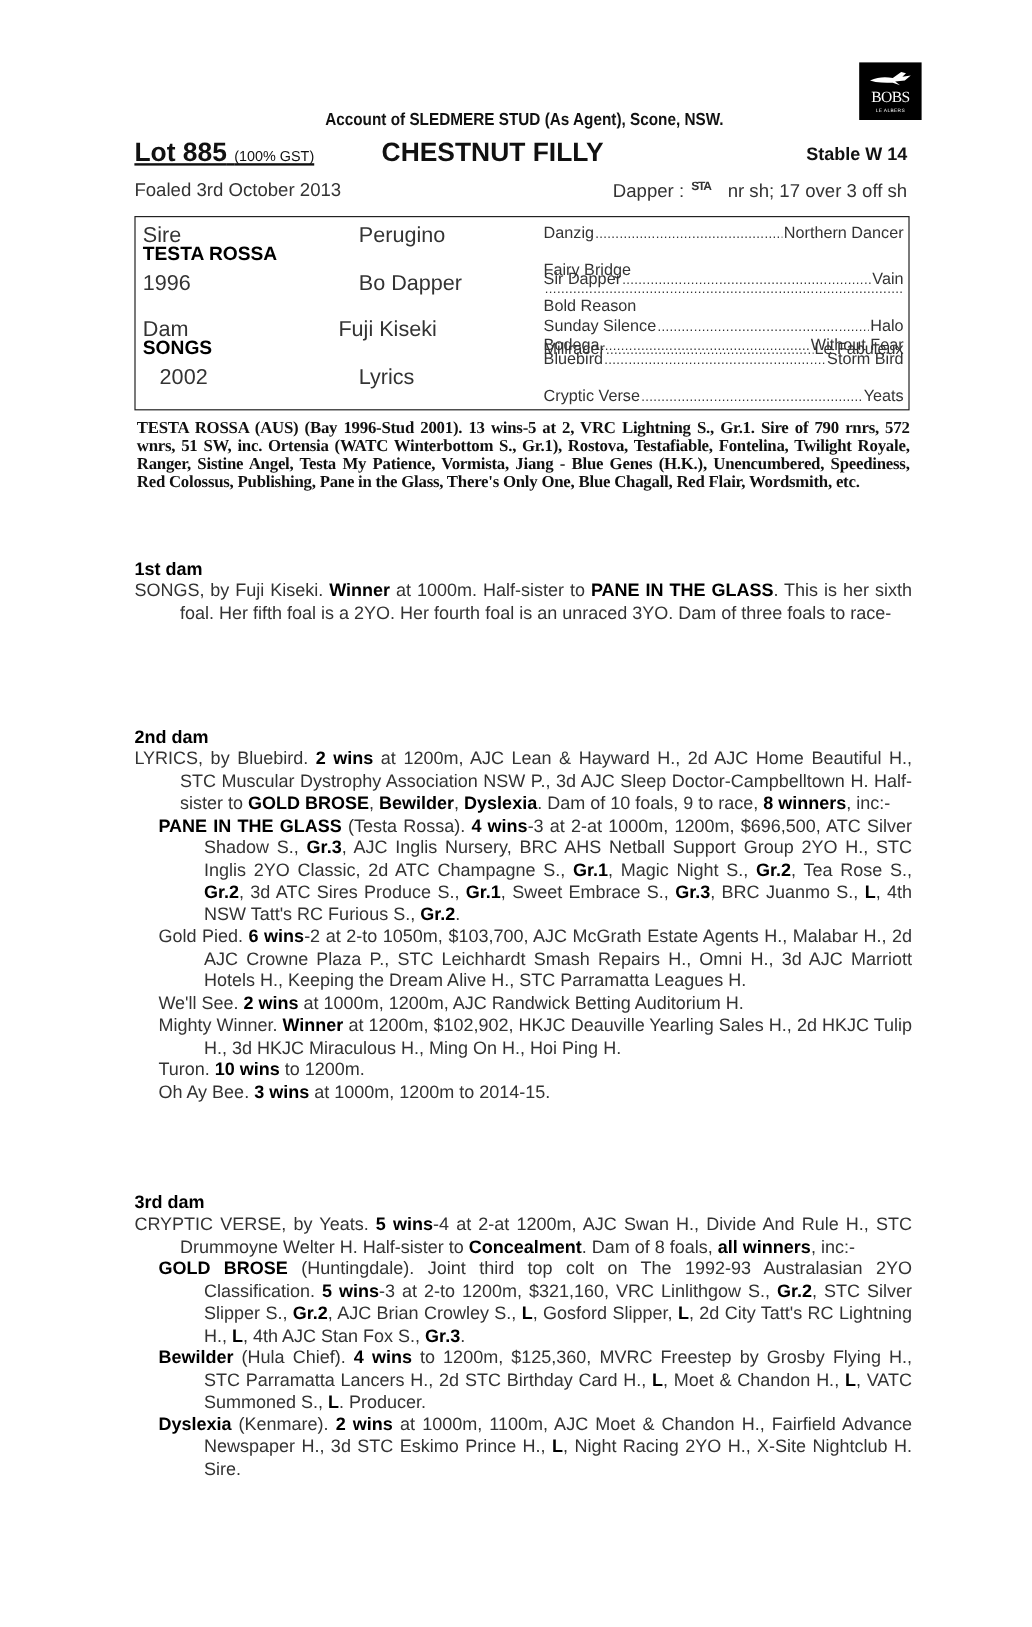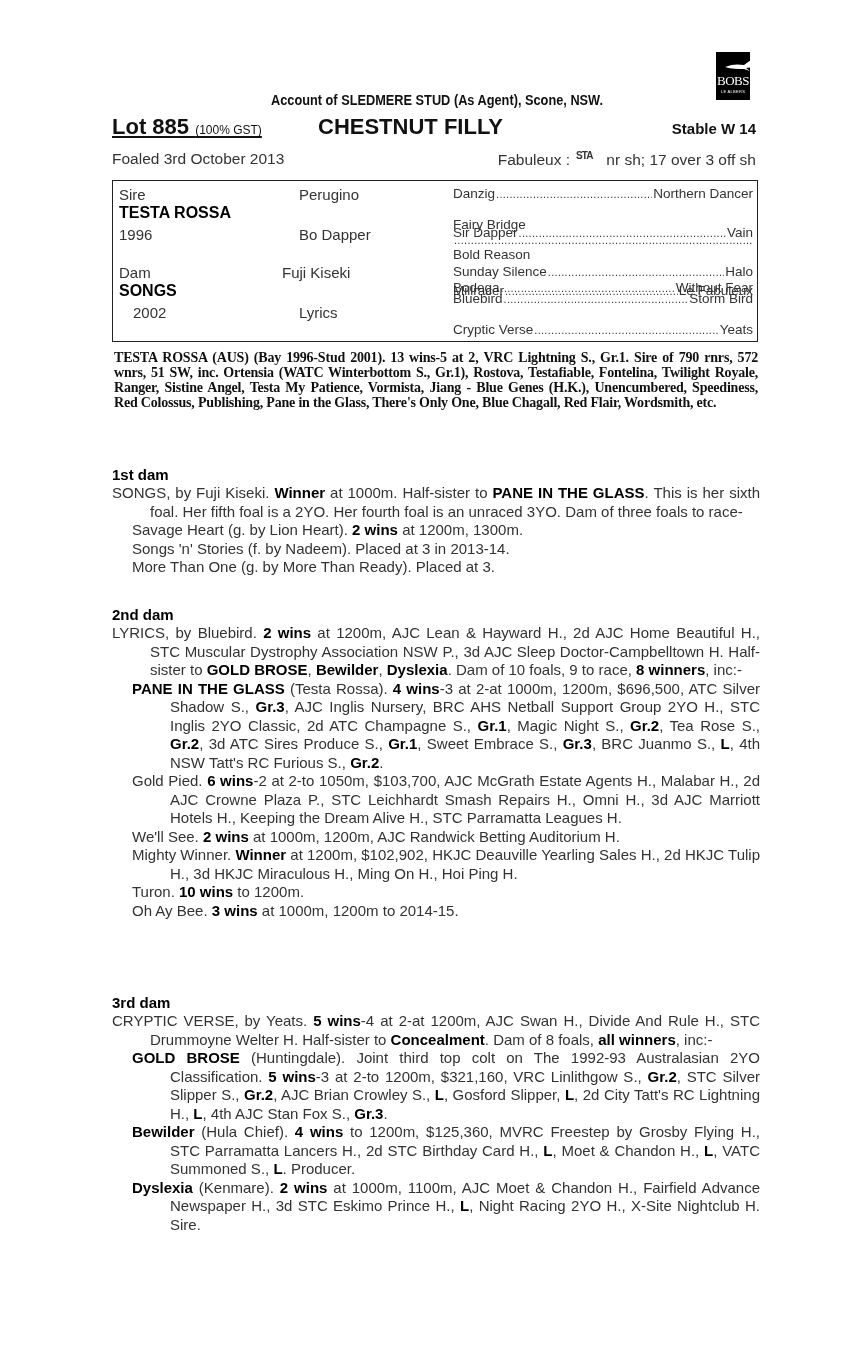--- a/index.html
+++ b/index.html
@@ -3,21 +3,21 @@
 <meta charset="utf-8">
 <style>
   html, body { margin: 0; padding: 0; background: #ffffff; }
   body {
     width: 860px; height: 1356px; position: relative; overflow: hidden;
     font-family: "Liberation Sans", sans-serif; color: #111;
   }
   .page { position: absolute; left: 112px; top: 0; width: 650px; }
 
   .logo {
-    position: absolute; left: 716px; top: 52px; width: 34px; height: 48px;
+    position: absolute; left: 716px; top: 52px; width: 52px; height: 48px;
     background: #000; color: #fff; text-align: center;
   }
   .logo .bird { position: absolute; left: 8px; top: 6px; width: 36px; height: 14px; }
   .logo .name { position: absolute; left: 0; right: 0; top: 22px; font-family: "Liberation Serif", serif; font-size: 13px; letter-spacing: -0.5px; line-height: 13px; }
   .logo .sub { position: absolute; left: 0; right: 0; top: 37px; font-size: 4px; letter-spacing: 0.3px; line-height: 5px; }
 
   .account {
     position: absolute; left: 0; top: 92px; width: 650px; text-align: center;
     font-family: "Liberation Sans", sans-serif; font-weight: bold; font-size: 14.5px;
     transform: scaleX(0.88); transform-origin: center;
@@ -29,21 +29,21 @@
   .stable { position: absolute; right: 6px; top: 8px; font-weight: bold; font-size: 15px; }
 
   .foaled { position: absolute; left: 0; top: 150px; font-size: 15.5px; color: #333; }
   .branded { position: absolute; right: 6px; top: 150px; font-size: 15.5px; color: #333; white-space: nowrap; }
   .brand-mark { display: inline-block; font-size: 10px; font-weight: bold; vertical-align: 6px; margin: 0 14px 0 6px; letter-spacing: -1px; }
 
   .pedigree {
     position: absolute; left: 0; top: 180px; width: 646px; height: 162px;
     border: 1.5px solid #222; box-sizing: border-box;
   }
-  .ped-cell { position: absolute; font-size: 15px; color: #333; white-space: nowrap; }
+  .ped-cell { position: absolute; font-size: 18px; color: #333; white-space: nowrap; }
   .ped-bold { font-weight: bold; font-size: 16px; color: #000; }
   .ped-row { position: absolute; left: 340px; width: 300px; font-size: 13.5px; color: #333; display: flex; white-space: nowrap; }
   .ped-row .dots { flex: 1; overflow: hidden; margin: 0 1px; }
   .ped-row .dots::after { content: "................................................................................................................"; letter-spacing: 0.3px; font-size: 11px; }
 
   .sire-summary {
     position: absolute; left: 2px; top: 350px; width: 644px;
     font-family: Liberation Serif, serif; font-weight: bold; font-size: 14px;
     line-height: 15px; text-align: justify; letter-spacing: -0.2px;
   }
@@ -69,21 +69,21 @@
   <div class="account">Account of SLEDMERE STUD (As  Agent), Scone, NSW.</div>
 
   <div class="lotline">
     <span class="lot"><span>Lot 885</span> <span class="gst">(100% GST)</span></span>
     <span class="horse">CHESTNUT FILLY</span>
     <span class="stable">Stable W 14</span>
   </div>
 
   <div class="foaled">Foaled 3rd October 2013</div>
   <div class="branded">
-    <span>Fabuleux :</span><span class="brand-mark">STA</span><span>nr sh; 17 over 3 off sh</span>
+    <span>Dapper :</span><span class="brand-mark">STA</span><span>nr sh; 17 over 3 off sh</span>
   </div>
 
   <div class="pedigree">
     <div class="ped-cell" style="left:6px;top:5px;">Sire</div>
     <div class="ped-cell ped-bold" style="left:6px;top:23px;">TESTA ROSSA</div>
     <div class="ped-cell" style="left:6px;top:45px;">1996</div>
     <div class="ped-cell" style="left:6px;top:83px;">Dam</div>
     <div class="ped-cell ped-bold" style="left:6px;top:101px;">SONGS</div>
     <div class="ped-cell" style="left:20px;top:123px;">2002</div>
 
@@ -132,25 +132,20 @@
         <span class="dots"></span>
         <span>Yeats</span>
       </div>
   </div>
 
   <div class="sire-summary">TESTA ROSSA (AUS) (Bay 1996-Stud 2001). 13 wins-5 at 2, VRC Lightning S., Gr.1. Sire of 790 rnrs, 572 wnrs, 51 SW, inc. Ortensia (WATC Winterbottom S., Gr.1), Rostova, Testafiable, Fontelina, Twilight Royale, Ranger, Sistine Angel, Testa My Patience, Vormista, Jiang - Blue Genes (H.K.), Unencumbered, Speediness, Red Colossus, Publishing, Pane in the Glass, There's Only One, Blue Chagall, Red Flair, Wordsmith, etc.</div>
 
   <div class="section" style="top:466px;">
     <h3>1st dam</h3>
     <div class="para">SONGS, by Fuji Kiseki. <b>Winner</b> at 1000m. Half-sister to <b>PANE IN THE GLASS</b>. This is her sixth foal. Her fifth foal is a 2YO. Her fourth foal is an unraced 3YO. Dam of three foals to race-</div>
-    <div>
-        <div class="sub2">Savage Heart (g. by Lion Heart). <b>2 wins</b> at 1200m, 1300m.</div>
-        <div class="sub2">Songs 'n' Stories (f. by Nadeem). Placed at 3 in 2013-14.</div>
-        <div class="sub2">More Than One (g. by More Than Ready). Placed at 3.</div>
-      </div>
   </div>
 
   <div class="section" style="top:606px;">
     <h3>2nd dam</h3>
     <div class="para">LYRICS, by Bluebird. <b>2 wins</b> at 1200m, AJC Lean &amp; Hayward H., 2d AJC Home Beautiful H., STC Muscular Dystrophy Association NSW P., 3d AJC Sleep Doctor-Campbelltown H. Half-sister to <b>GOLD BROSE</b>, <b>Bewilder</b>, <b>Dyslexia</b>. Dam of 10 foals, 9 to race, <b>8 winners</b>, inc:-</div>
     <div>
         <div class="sub2"><b>PANE IN THE GLASS</b> (Testa Rossa). <b>4 wins</b>-3 at 2-at 1000m, 1200m, $696,500, ATC Silver Shadow S., <b>Gr.3</b>, AJC Inglis Nursery, BRC AHS Netball Support Group 2YO H., STC Inglis 2YO Classic, 2d ATC Champagne S., <b>Gr.1</b>, Magic Night S., <b>Gr.2</b>, Tea Rose S., <b>Gr.2</b>, 3d ATC Sires Produce S., <b>Gr.1</b>, Sweet Embrace S., <b>Gr.3</b>, BRC Juanmo S., <b>L</b>, 4th NSW Tatt's RC Furious S., <b>Gr.2</b>.</div>
         <div class="sub2">Gold Pied. <b>6 wins</b>-2 at 2-to 1050m, $103,700, AJC McGrath Estate Agents H., Malabar H., 2d AJC Crowne Plaza P., STC Leichhardt Smash Repairs H., Omni H., 3d AJC Marriott Hotels H., Keeping the Dream Alive H., STC Parramatta Leagues H.</div>
         <div class="sub2">We'll See. <b>2 wins</b> at 1000m, 1200m, AJC Randwick Betting Auditorium H.</div>
         <div class="sub2">Mighty Winner. <b>Winner</b> at 1200m, $102,902, HKJC Deauville Yearling Sales H., 2d HKJC Tulip H., 3d HKJC Miraculous H., Ming On H., Hoi Ping H.</div>

